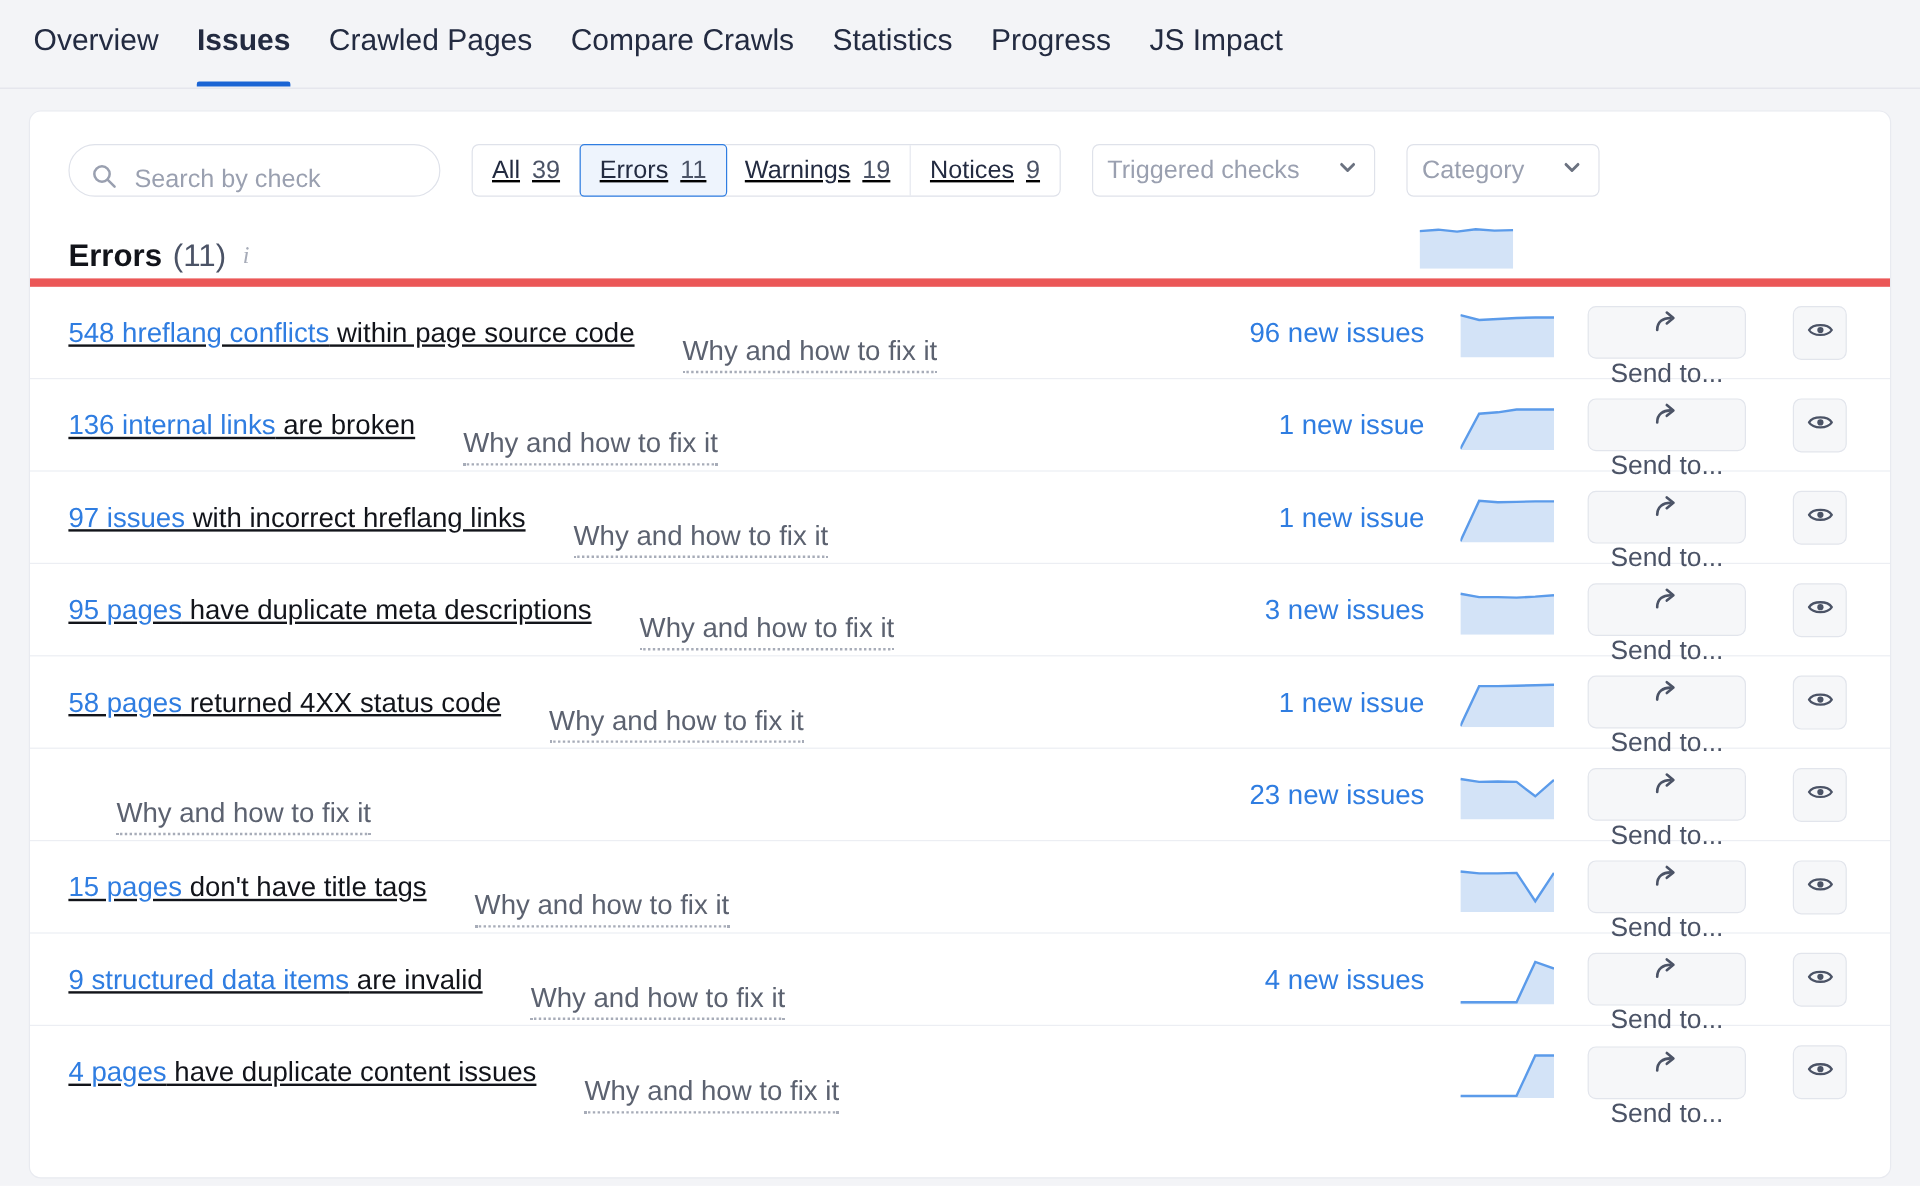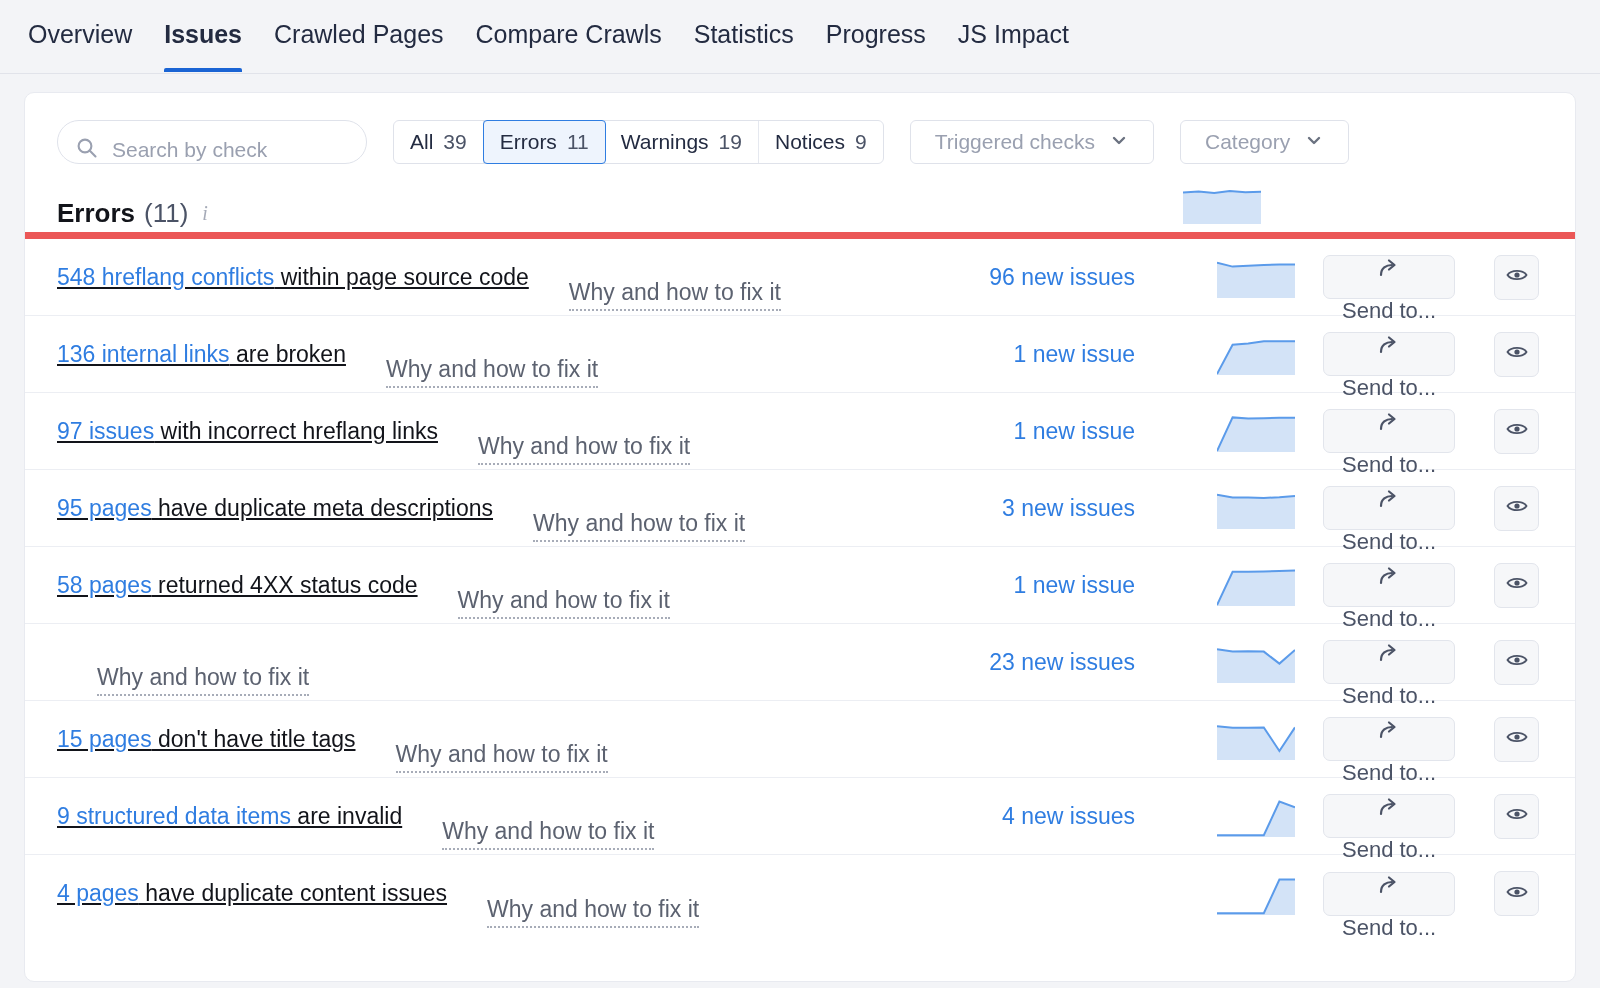--- a/index.html
+++ b/index.html
@@ -91,20 +91,21 @@
   }
   .search-input::placeholder { color: #9aa0b0; }
 
   .seg-group {
     display: flex;
     margin-left: 26px;
     border: 1px solid #dfe2ea;
     border-radius: 6px;
     height: 44px;
     overflow: visible;
+    text-decoration: underline;
   }
   .seg {
     display: flex;
     align-items: center;
     gap: 10px;
     padding: 0 16px;
     font-size: 21px;
     color: #232b41;
     cursor: pointer;
     border-right: 1px solid #e5e8ef;
@@ -120,25 +121,25 @@
     border-radius: 4px;
     margin: -1px;
     height: 44px;
     z-index: 2;
   }
 
   .drop {
     display: flex;
     align-items: center;
     justify-content: space-between;
-    gap: 14px;
+    gap: 30px;
     height: 44px;
     border: 1px solid #dfe2ea;
     border-radius: 6px;
-    padding: 0 24px;
+    padding: 0 12px;
     margin-left: 26px;
     font-size: 21px;
     color: #9aa0b0;
     cursor: pointer;
     background: #fff;
     white-space: nowrap;
   }
   .caret { flex: 0 0 auto; }
 
   
@@ -202,21 +203,21 @@
     border-bottom: 2px dotted #a7acb8;
     cursor: pointer;
     white-space: nowrap;
     padding-bottom: 3px;
     margin-left: 40px;
     margin-top: 36px;
   }
 
   .new-issues {
     position: absolute;
-    left: 720px;
+    left: 772px;
     width: 390px;
     text-align: right;
     font-size: 23px;
     color: #2f7de1;
     cursor: pointer;
   }
   .spark-cell {
     position: absolute;
     left: 1192px;
     width: 80px;

